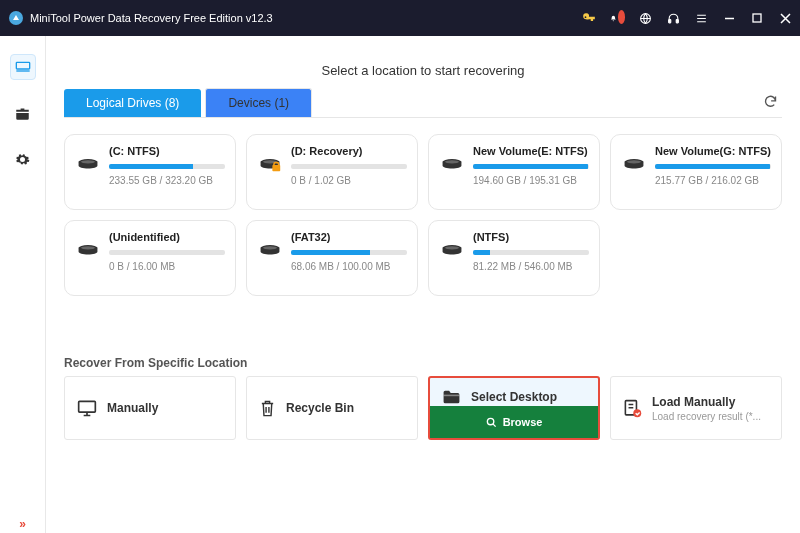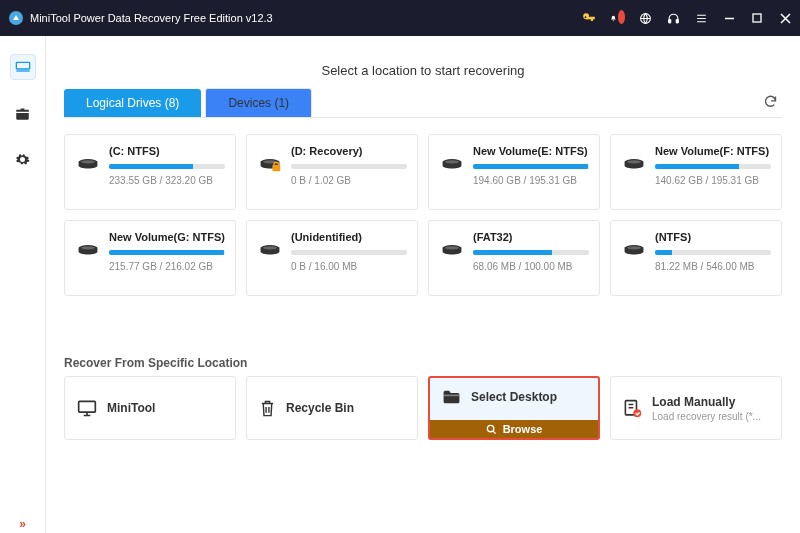--- a/index.html
+++ b/index.html
@@ -17,32 +17,32 @@
 .sidebar .sb.sel{background:#eef7fe;border:1px solid #cfe7fb}
 .sidebar .chev{position:absolute;bottom:10px;color:#e74c3c;font-size:12px;font-weight:bold}
 .main{flex:1;padding:0 18px;overflow:auto}
 .hdr{text-align:center;font-size:13px;color:#333;padding:27px 0 10px}
 .tabs{display:flex;align-items:center;border-bottom:1px solid #e6e6e6;position:relative}
 .tab{padding:7px 22px;font-size:12px;cursor:pointer;border-radius:3px 3px 0 0}
 .tab.active{background:#1a9bea;color:#fff}
 .tab.inactive{background:#3b82f6;color:#333;border:1px solid #e6e6e6;border-bottom:none;margin-left:4px}
 .refresh{position:absolute;right:4px;top:6px;cursor:pointer;color:#555;font-size:15px}
 .grid{display:grid;grid-template-columns:repeat(4,1fr);gap:10px;margin-top:16px}
-.card{border:1px solid #e6e6e6;border-radius:3px;padding:10px 10px 12px;display:flex;gap:8px;cursor:pointer;min-height:76px}
+.card{border:1px solid #e6e6e6;border-radius:10px;padding:10px 10px 12px;display:flex;gap:8px;cursor:pointer;min-height:76px}
 .card .icon{width:26px;display:flex;align-items:flex-start;justify-content:center;padding-top:12px}
 .card .body{flex:1}
 .card .nm{font-size:11px;font-weight:bold;color:#222;margin-bottom:7px;white-space:nowrap;overflow:hidden;text-overflow:ellipsis}
 .bar{height:5px;background:#e3e3e3;border-radius:2px;overflow:hidden;margin-bottom:6px}
 .bar .fill{height:100%;background:#1a9bea}
 .card .sz{font-size:10px;color:#888}
 .section{font-size:12px;color:#555;font-weight:bold;margin:60px 0 6px}
 .grid2{display:grid;grid-template-columns:repeat(4,1fr);gap:10px}
 .loc{border:1px solid #e6e6e6;border-radius:3px;height:64px;display:flex;align-items:center;padding:0 12px;gap:10px;cursor:pointer;font-size:12px;font-weight:bold;color:#333;position:relative}
 .loc.highlight{border:2px solid #e74c3c;background:#eef7fe;padding-bottom:22px}
-.loc .browse{position:absolute;bottom:0;left:0;right:0;height:18px;background:#a16207;color:#fff;font-size:11px;display:flex;align-items:center;justify-content:center;gap:6px;font-weight:bold}
+.loc .browse{position:absolute;bottom:0;left:0;right:0;height:32px;background:#15803d;color:#fff;font-size:11px;display:flex;align-items:center;justify-content:center;gap:6px;font-weight:bold}
 .loc .sub{font-size:10px;color:#999;font-weight:normal;margin-top:2px}
 svg{display:block}
 </style>
 </head>
 <body>
 
 <div class="titlebar">
   <span class="logo">
     <svg width="16" height="16" viewBox="0 0 16 16">
         <circle cx="8" cy="8" r="7" fill="#4aa8e0"></circle>
@@ -184,36 +184,20 @@
         </div>
         <div class="card">
           <div class="icon">
             <svg width="22" height="16" viewBox="0 0 28 20">
               <ellipse cx="14" cy="6" rx="12" ry="3.5" fill="#333"></ellipse>
               <path d="M2 6v5c0 2 5.4 3.5 12 3.5s12-1.5 12-3.5V6" fill="#333"></path>
               <ellipse cx="14" cy="6" rx="9" ry="2" fill="#666"></ellipse>
             </svg>
           </div>
   <div class="body">
-    <div class="nm">New Volume(F: NTFS)</div>
-    <div class="bar">
-              <div class="fill" style="width:72%"></div>
-            </div>
-    <div class="sz">140.62 GB / 195.31 GB</div>
-  </div>
-        </div>
-        <div class="card">
-          <div class="icon">
-            <svg width="22" height="16" viewBox="0 0 28 20">
-              <ellipse cx="14" cy="6" rx="12" ry="3.5" fill="#333"></ellipse>
-              <path d="M2 6v5c0 2 5.4 3.5 12 3.5s12-1.5 12-3.5V6" fill="#333"></path>
-              <ellipse cx="14" cy="6" rx="9" ry="2" fill="#666"></ellipse>
-            </svg>
-          </div>
-  <div class="body">
     <div class="nm">New Volume(G: NTFS)</div>
     <div class="bar">
               <div class="fill" style="width:99%"></div>
             </div>
     <div class="sz">215.77 GB / 216.02 GB</div>
   </div>
         </div>
         <div class="card">
           <div class="icon">
             <svg width="22" height="16" viewBox="0 0 28 20">
@@ -265,21 +249,21 @@
       </div>
 
     <div class="section">Recover From Specific Location</div>
 
     <div class="grid2">
       <div class="loc">
         <svg width="20" height="18" viewBox="0 0 24 20" fill="#333">
             <rect x="2" y="2" width="20" height="13" rx="1" fill="none" stroke="#333" stroke-width="2"></rect>
             <path d="M8 19h8M12 15v4" stroke="#333" stroke-width="2"></path>
           </svg>
-        <span>MiniTool</span>
+        <span>Manually</span>
       </div>
       <div class="loc">
         <svg width="17" height="19" viewBox="0 0 24 26" fill="none" stroke="#333" stroke-width="2">
             <path d="M4 6h16M9 6V3h6v3M6 6l1 17h10l1-17M10 11v8M14 11v8"></path>
           </svg>
         <span>Recycle Bin</span>
       </div>
       <div class="loc highlight">
         <svg width="19" height="16" viewBox="0 0 24 20" fill="#333">
             <path d="M2 4a2 2 0 0 1 2-2h5l2 3h9a2 2 0 0 1 2 2v9a2 2 0 0 1-2 2H4a2 2 0 0 1-2-2V4z"></path>

